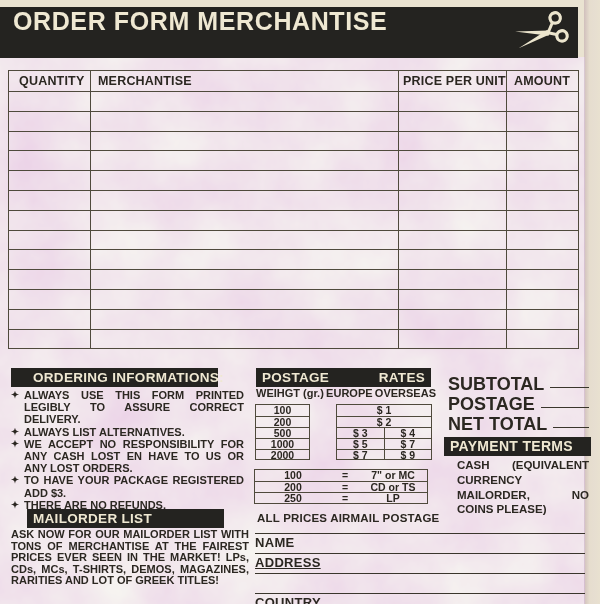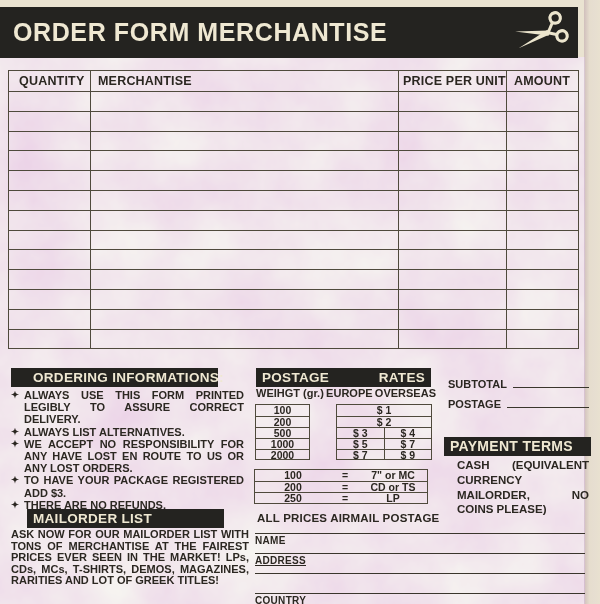--- a/index.html
+++ b/index.html
@@ -17,21 +17,21 @@
   }
   .pink-area svg { position:absolute; left:0; top:0; }
   .page-edge {
     position:absolute; left:584px; top:0; width:16px; height:604px;
     background:linear-gradient(90deg, rgba(150,110,140,0.30), rgba(150,110,140,0.05) 35%, rgba(210,190,205,0.15) 60%, rgba(150,110,140,0.02));
   }
   
   .topbar {
     position:absolute; left:0; top:7px; width:578px; height:51px;
     background:var(--bar_black,#232220);
-    display:flex; align-items:center;
+    display:flex; 
   }
   .topbar .title {
     color:var(--bar_text,#efe8d2);
     font-size:25px; letter-spacing:0.6px; padding-left:13px; white-space:nowrap;
   }
   .scissors { position:absolute; right:8px; top:5px; width:56px; height:42px; }
   
   table.order-table {
     position:absolute; left:8px; top:70px; width:570px;
     border-collapse:collapse; table-layout:fixed;
@@ -102,33 +102,33 @@
     display:flex; font-size:10.5px; line-height:10.8px;
   }
   .equiv-table .erow:first-child { border-top:none; }
   .equiv-table .eq-w { width:76px; text-align:center; }
   .equiv-table .eq-s { width:28px; text-align:center; }
   .equiv-table .eq-i { flex:1; text-align:center; }
   .airmail-note { position:absolute; left:257px; top:512px; font-size:11.5px; letter-spacing:0.2px; white-space:nowrap; }
   
   .totals { position:absolute; left:448px; top:371px; width:141px; }
   .trow { display:flex; align-items:flex-end; height:20px; }
-  .trow .tlabel { font-size:11px; white-space:nowrap; line-height:14px; }
+  .trow .tlabel { font-size:18px; white-space:nowrap; line-height:14px; }
   .trow .tline { flex:1; border-bottom:1.6px solid #3a362c; margin:0 0 3px 6px; }
   
   .cash-body {
     position:absolute; left:457px; top:458px; width:132px;
     font-size:11.5px; line-height:14.8px; text-align:justify;
   }
   
   .field {
     position:absolute; left:255px; width:330px;
     border-top:1.5px solid #3a362c; padding-top:1px;
   }
-  .field .flabel { font-size:10px; letter-spacing:0.3px; display:block; }
+  .field .flabel { font-size:13px; letter-spacing:0.3px; display:block; }
   .field .flabel.zip { position:absolute; left:219px; top:19px;margin-top:17px; }
   .f-name    { top:533px; }
   .f-address { top:553px;text-decoration:underline; }
   .f-cityzip { top:573px; }
   .f-country { top:593px; }
 </style>
 </head>
 <body>
 
 <div class="pink-area">
@@ -262,21 +262,21 @@
   <div class="bullet">
     <span class="star">✦</span>
     <span class="txt">ALWAYS USE THIS FORM PRINTED LEGIBLY TO ASSURE CORRECT DELIVERY.</span>
   </div>
   <div class="bullet">
     <span class="star">✦</span>
     <span class="txt">ALWAYS LIST ALTERNATIVES.</span>
   </div>
   <div class="bullet">
     <span class="star">✦</span>
-    <span class="txt">WE ACCEPT NO RESPONSIBILITY FOR ANY HAVE LOST EN ROUTE TO US OR ANY LOST ORDERS.</span>
+    <span class="txt">WE ACCEPT NO RESPONSIBILITY FOR ANY CASH LOST EN HAVE TO US OR ANY LOST ORDERS.</span>
   </div>
   <div class="bullet">
     <span class="star">✦</span>
     <span class="txt">TO HAVE YOUR PACKAGE REGISTERED ADD $3.</span>
   </div>
   <div class="bullet">
     <span class="star">✦</span>
     <span class="txt">THERE ARE NO REFUNDS.</span>
   </div>
 </div>
@@ -347,20 +347,24 @@
 
 <div class="totals">
   <div class="trow">
     <span class="tlabel">SUBTOTAL</span>
     <span class="tline"></span>
   </div>
   <div class="trow">
     <span class="tlabel">POSTAGE</span>
     <span class="tline"></span>
   </div>
+  <div class="trow">
+    <span class="tlabel">NET TOTAL</span>
+    <span class="tline"></span>
+  </div>
 </div>
 
 <div class="bar bar-payment">
   <span>PAYMENT TERMS</span>
 </div>
 <div class="cash-body">CASH (EQUIVALENT CURRENCY MAILORDER, NO COINS PLEASE)</div>
 
 <div class="field f-name">
   <span class="flabel">NAME</span>
 </div>

